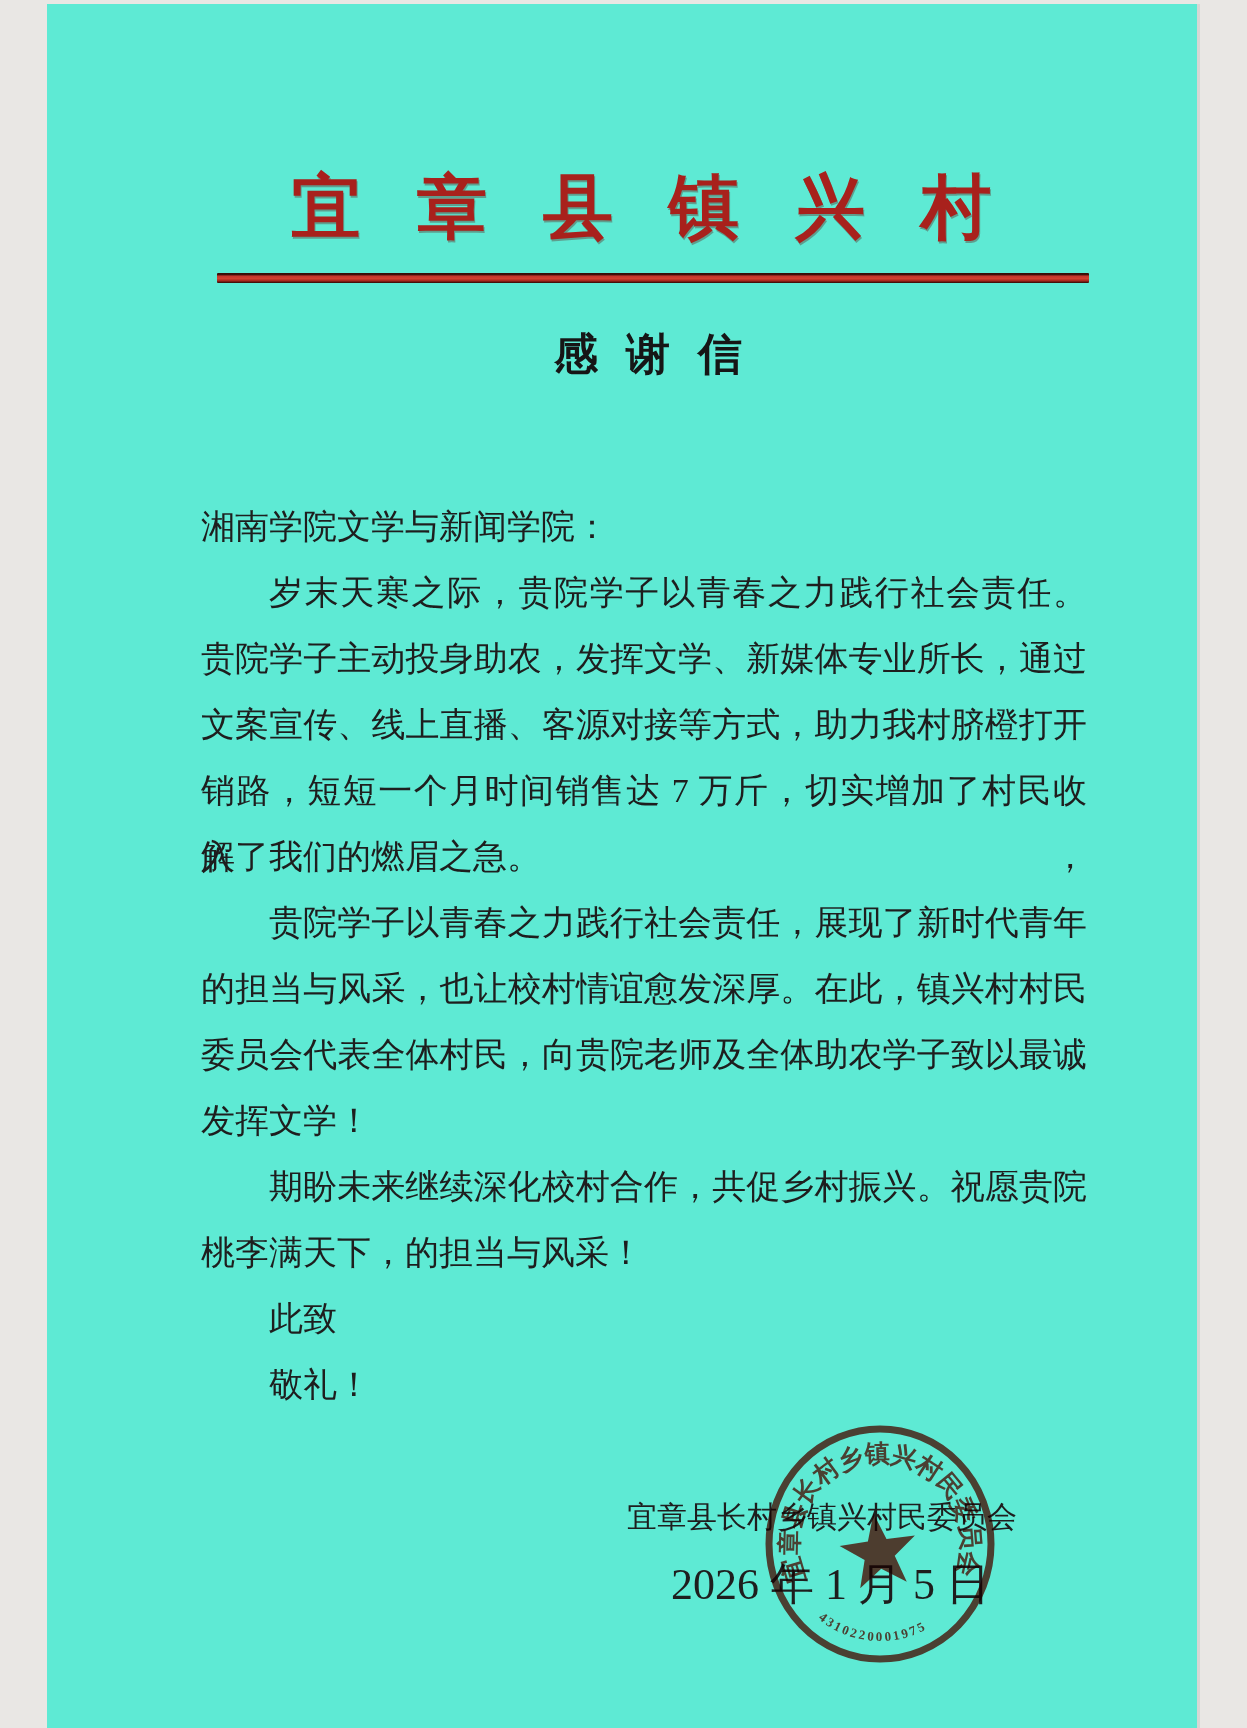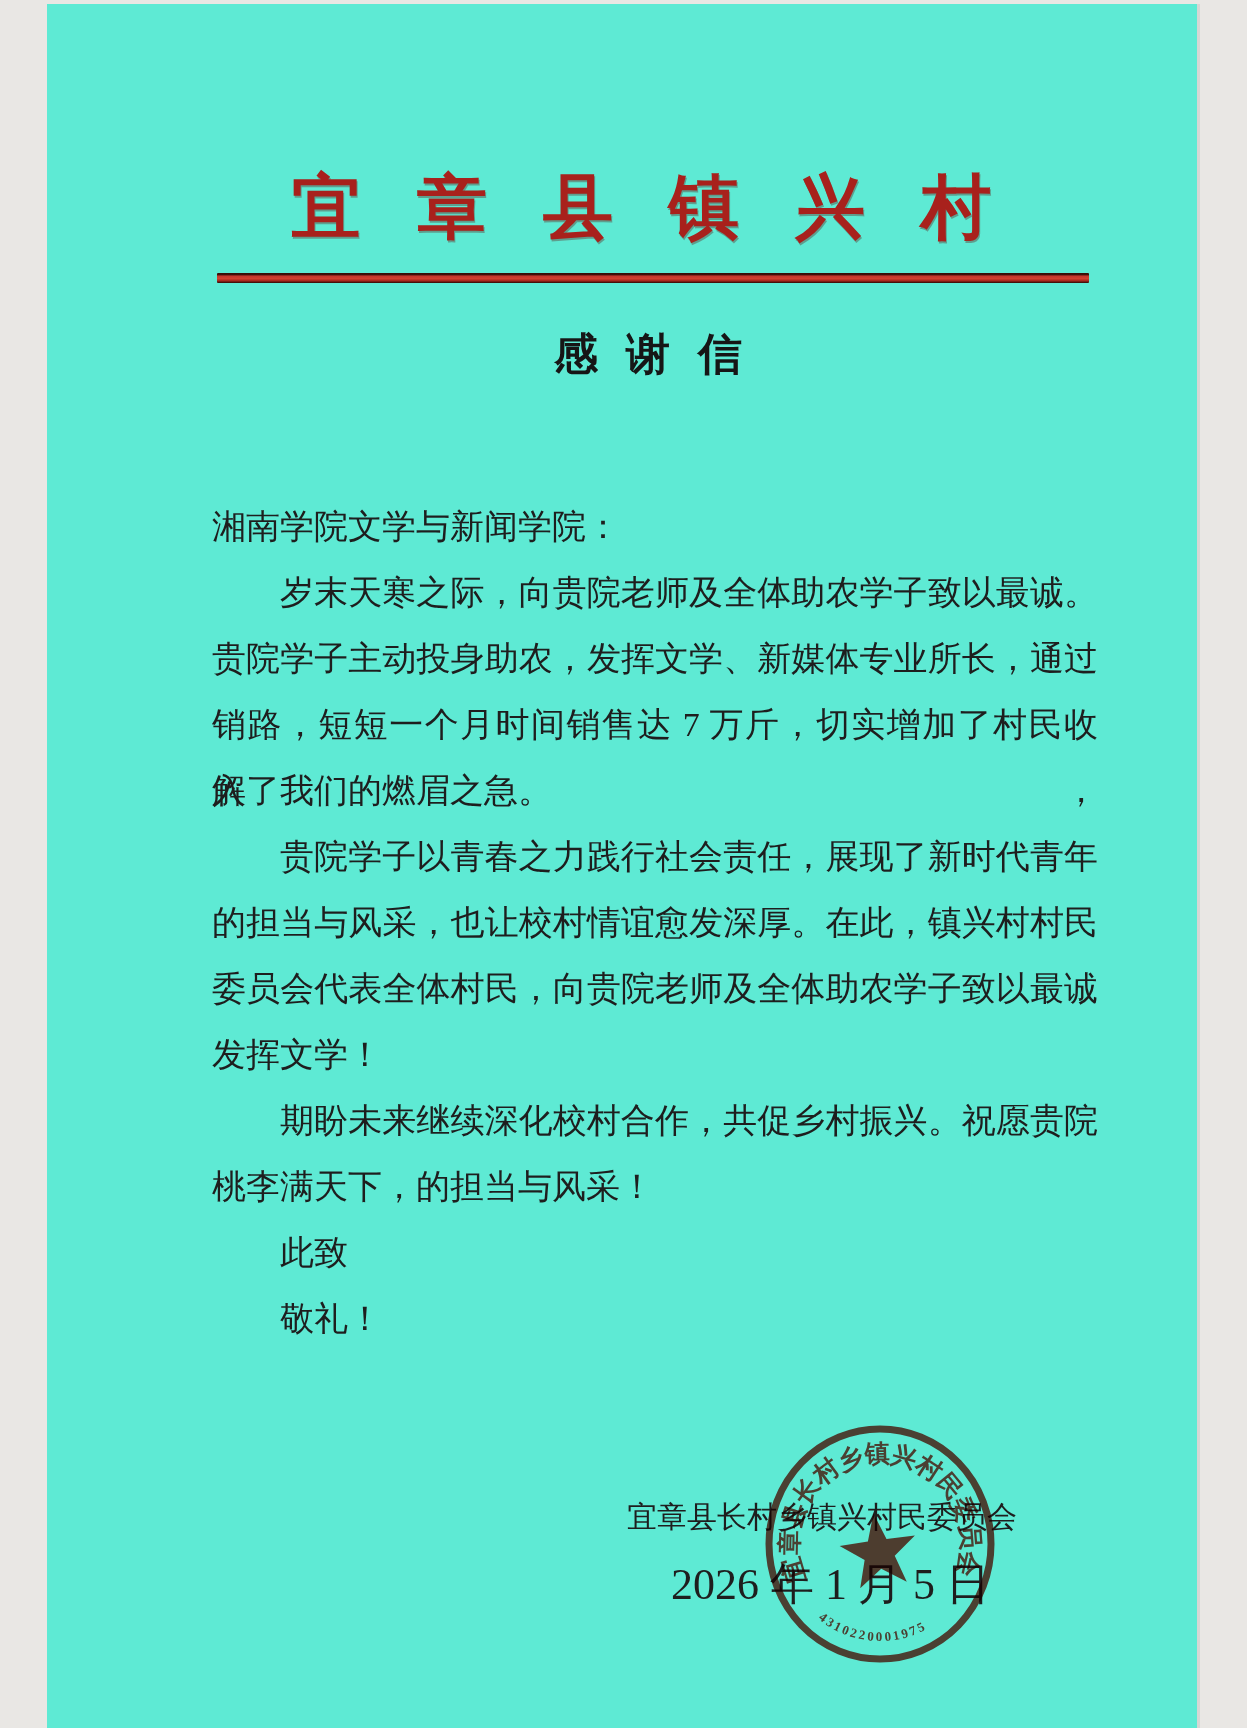--- a/index.html
+++ b/index.html
@@ -35,21 +35,21 @@
   .doc-title{
     position:absolute;top:320px;left:165px;width:886px;
     text-align:center;
     font-family:"Liberation Sans","DejaVu Sans",sans-serif;
     font-size:44px;font-weight:700;color:#161616;
     letter-spacing:28px;padding-left:14px;box-sizing:border-box;
     line-height:60px;white-space:nowrap;
   }
   
   .body-lines{
-    position:absolute;top:490px;left:165px;width:886px;
+    position:absolute;top:490px;left:154px;width:886px;
     color:#1e1e1e;
   }
   .line{
     font-size:34px;line-height:66px;height:66px;
     white-space:normal;
   }
   .line.indent{padding-left:68px;}
   .line.justify{text-align:justify;text-align-last:justify;}
   
   .signature{
@@ -81,22 +81,23 @@
 <div class="page">
 
   <div class="letterhead">宜章县镇兴村</div>
 
   <div class="red-rule"></div>
 
   <div class="doc-title">感谢信</div>
 
   <div class="body-lines" id="body-lines">
       <div class="line">湘南学院文学与新闻学院：</div>
-      <div class="line indent justify">岁末天寒之际，向贵院老师及全体助农学子致以最诚。</div>
+      <div class="line indent justify">岁末天寒之际，贵院学子以青春之力践行社会责任。</div>
       <div class="line justify">贵院学子主动投身助农，发挥文学、新媒体专业所长，通过</div>
+      <div class="line justify">文案宣传、线上直播、客源对接等方式，助力我村脐橙打开</div>
       <div class="line justify">销路，短短一个月时间销售达 7 万斤，切实增加了村民收入，</div>
       <div class="line">解了我们的燃眉之急。</div>
       <div class="line indent justify">贵院学子以青春之力践行社会责任，展现了新时代青年</div>
       <div class="line justify">的担当与风采，也让校村情谊愈发深厚。在此，镇兴村村民</div>
       <div class="line justify">委员会代表全体村民，向贵院老师及全体助农学子致以最诚</div>
       <div class="line">发挥文学！</div>
       <div class="line indent justify">期盼未来继续深化校村合作，共促乡村振兴。祝愿贵院</div>
       <div class="line">桃李满天下，的担当与风采！</div>
       <div class="line indent">此致</div>
       <div class="line indent">敬礼！</div>

